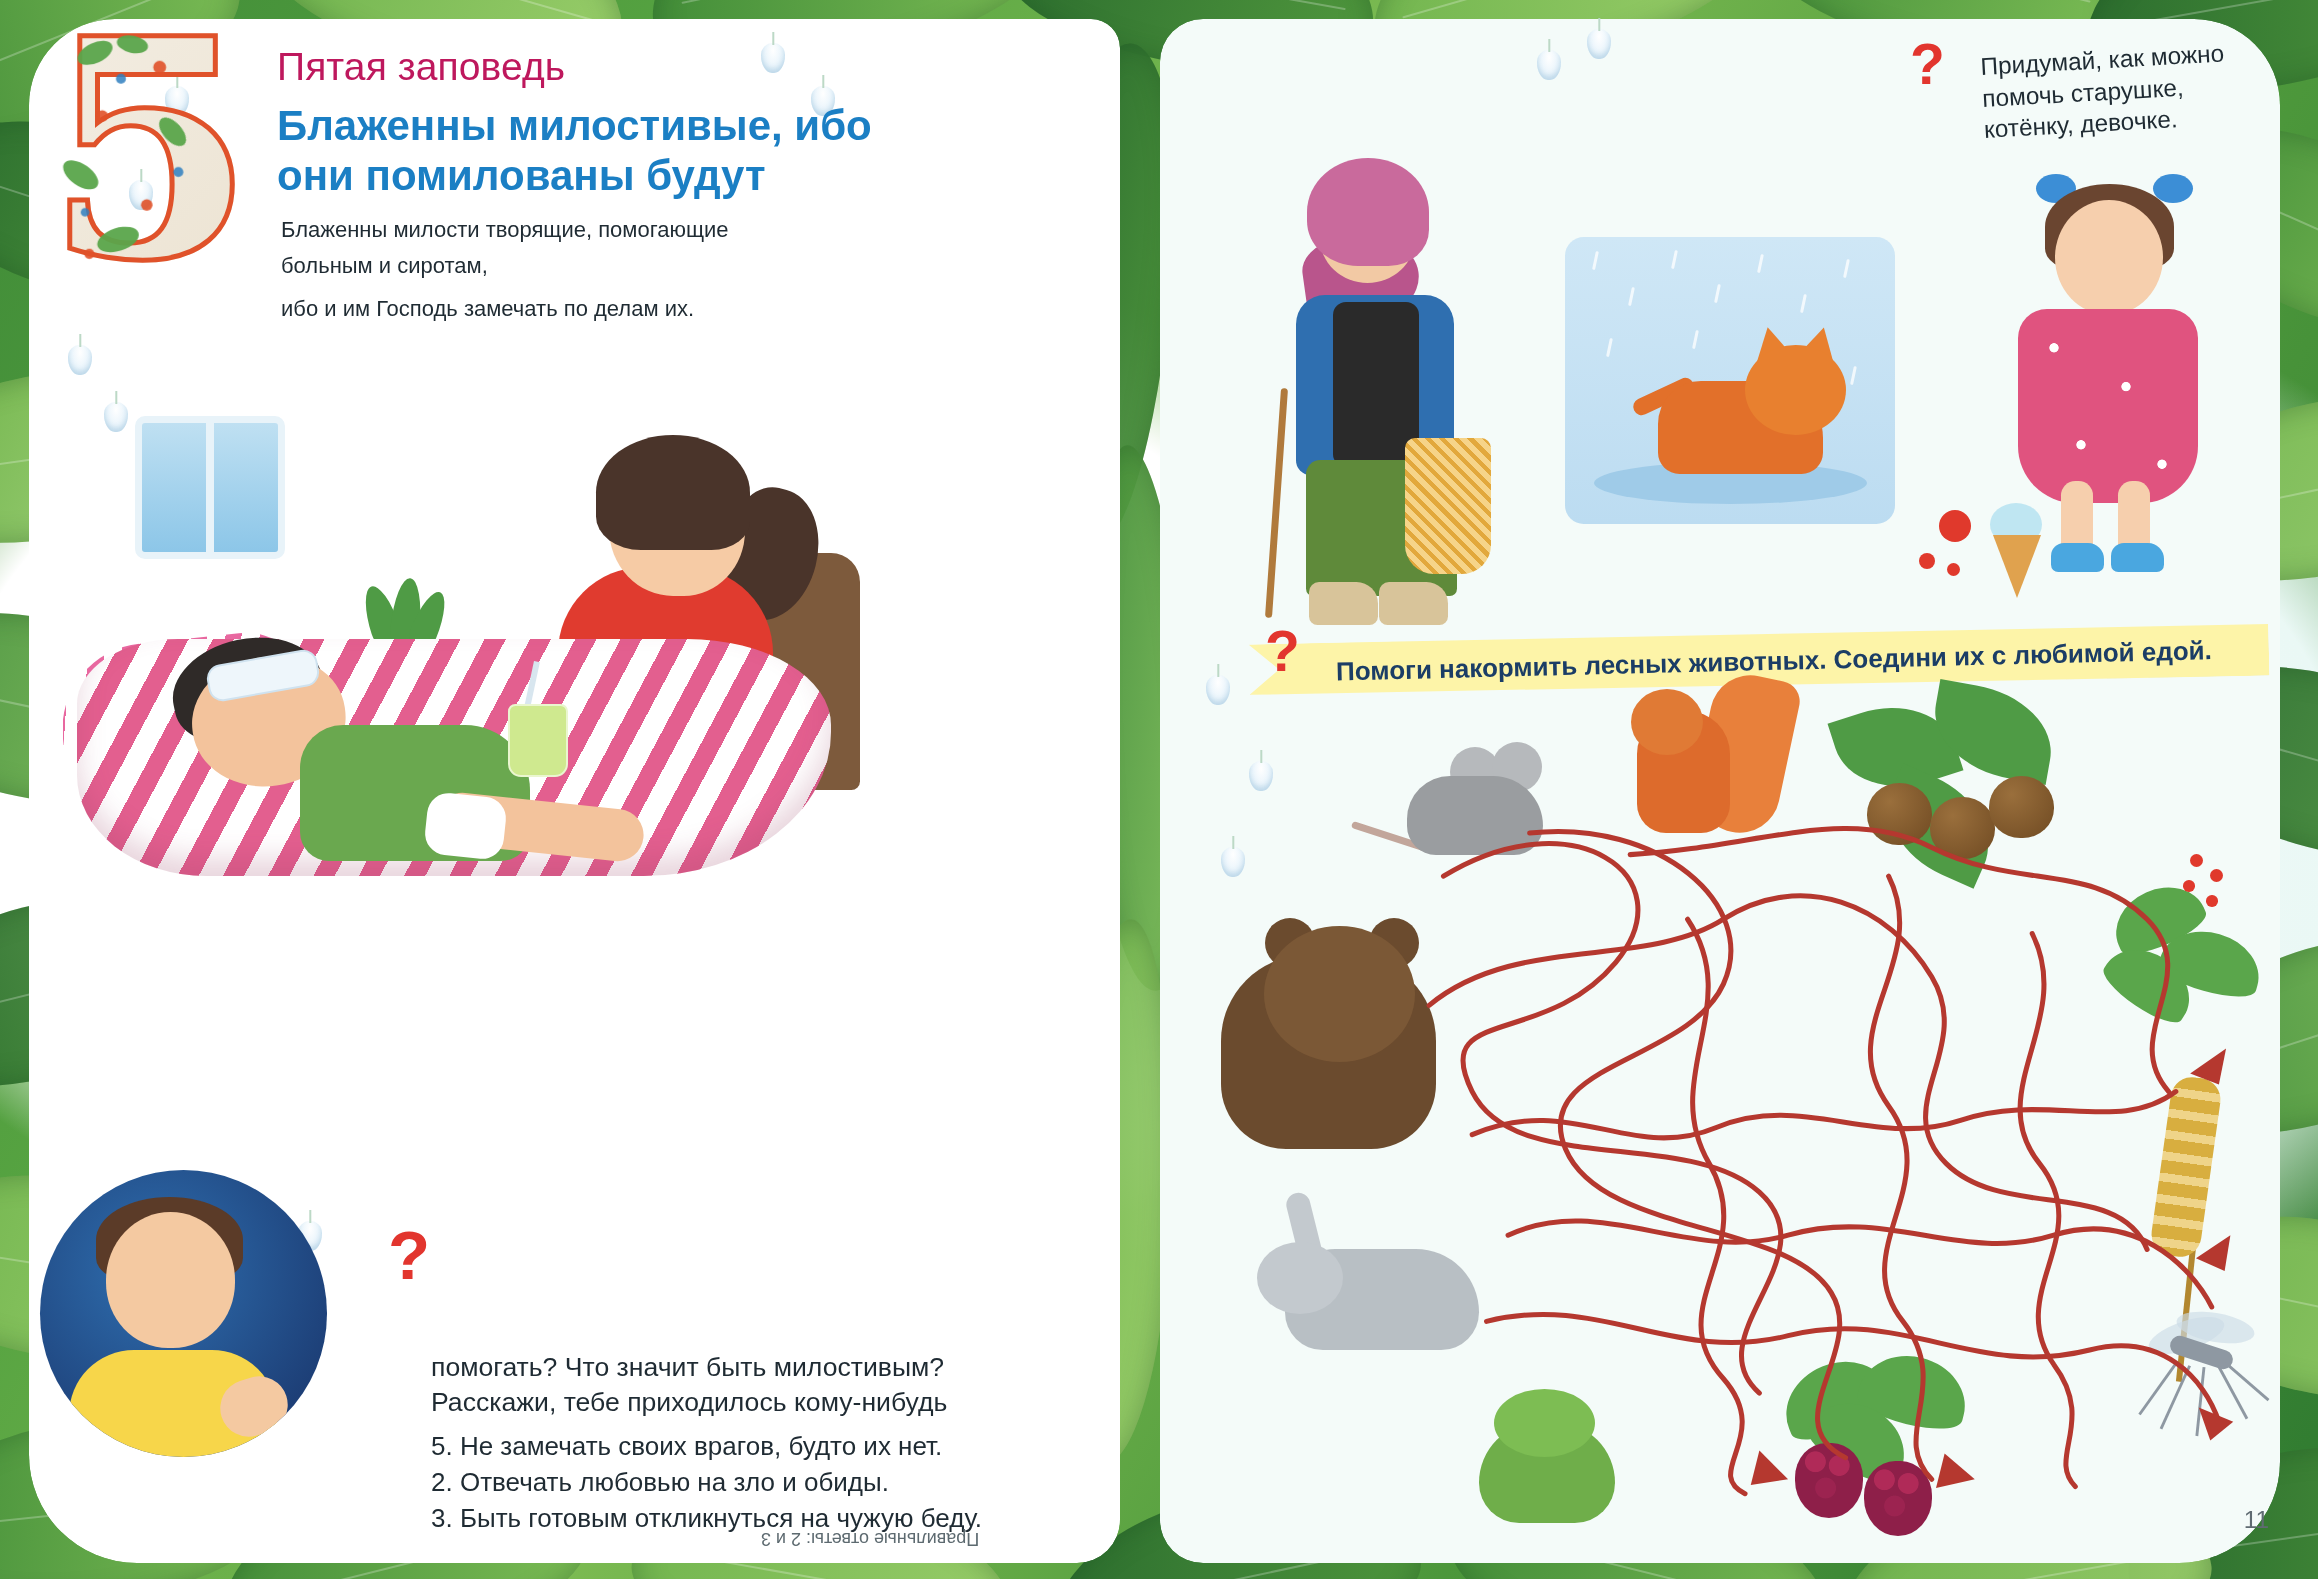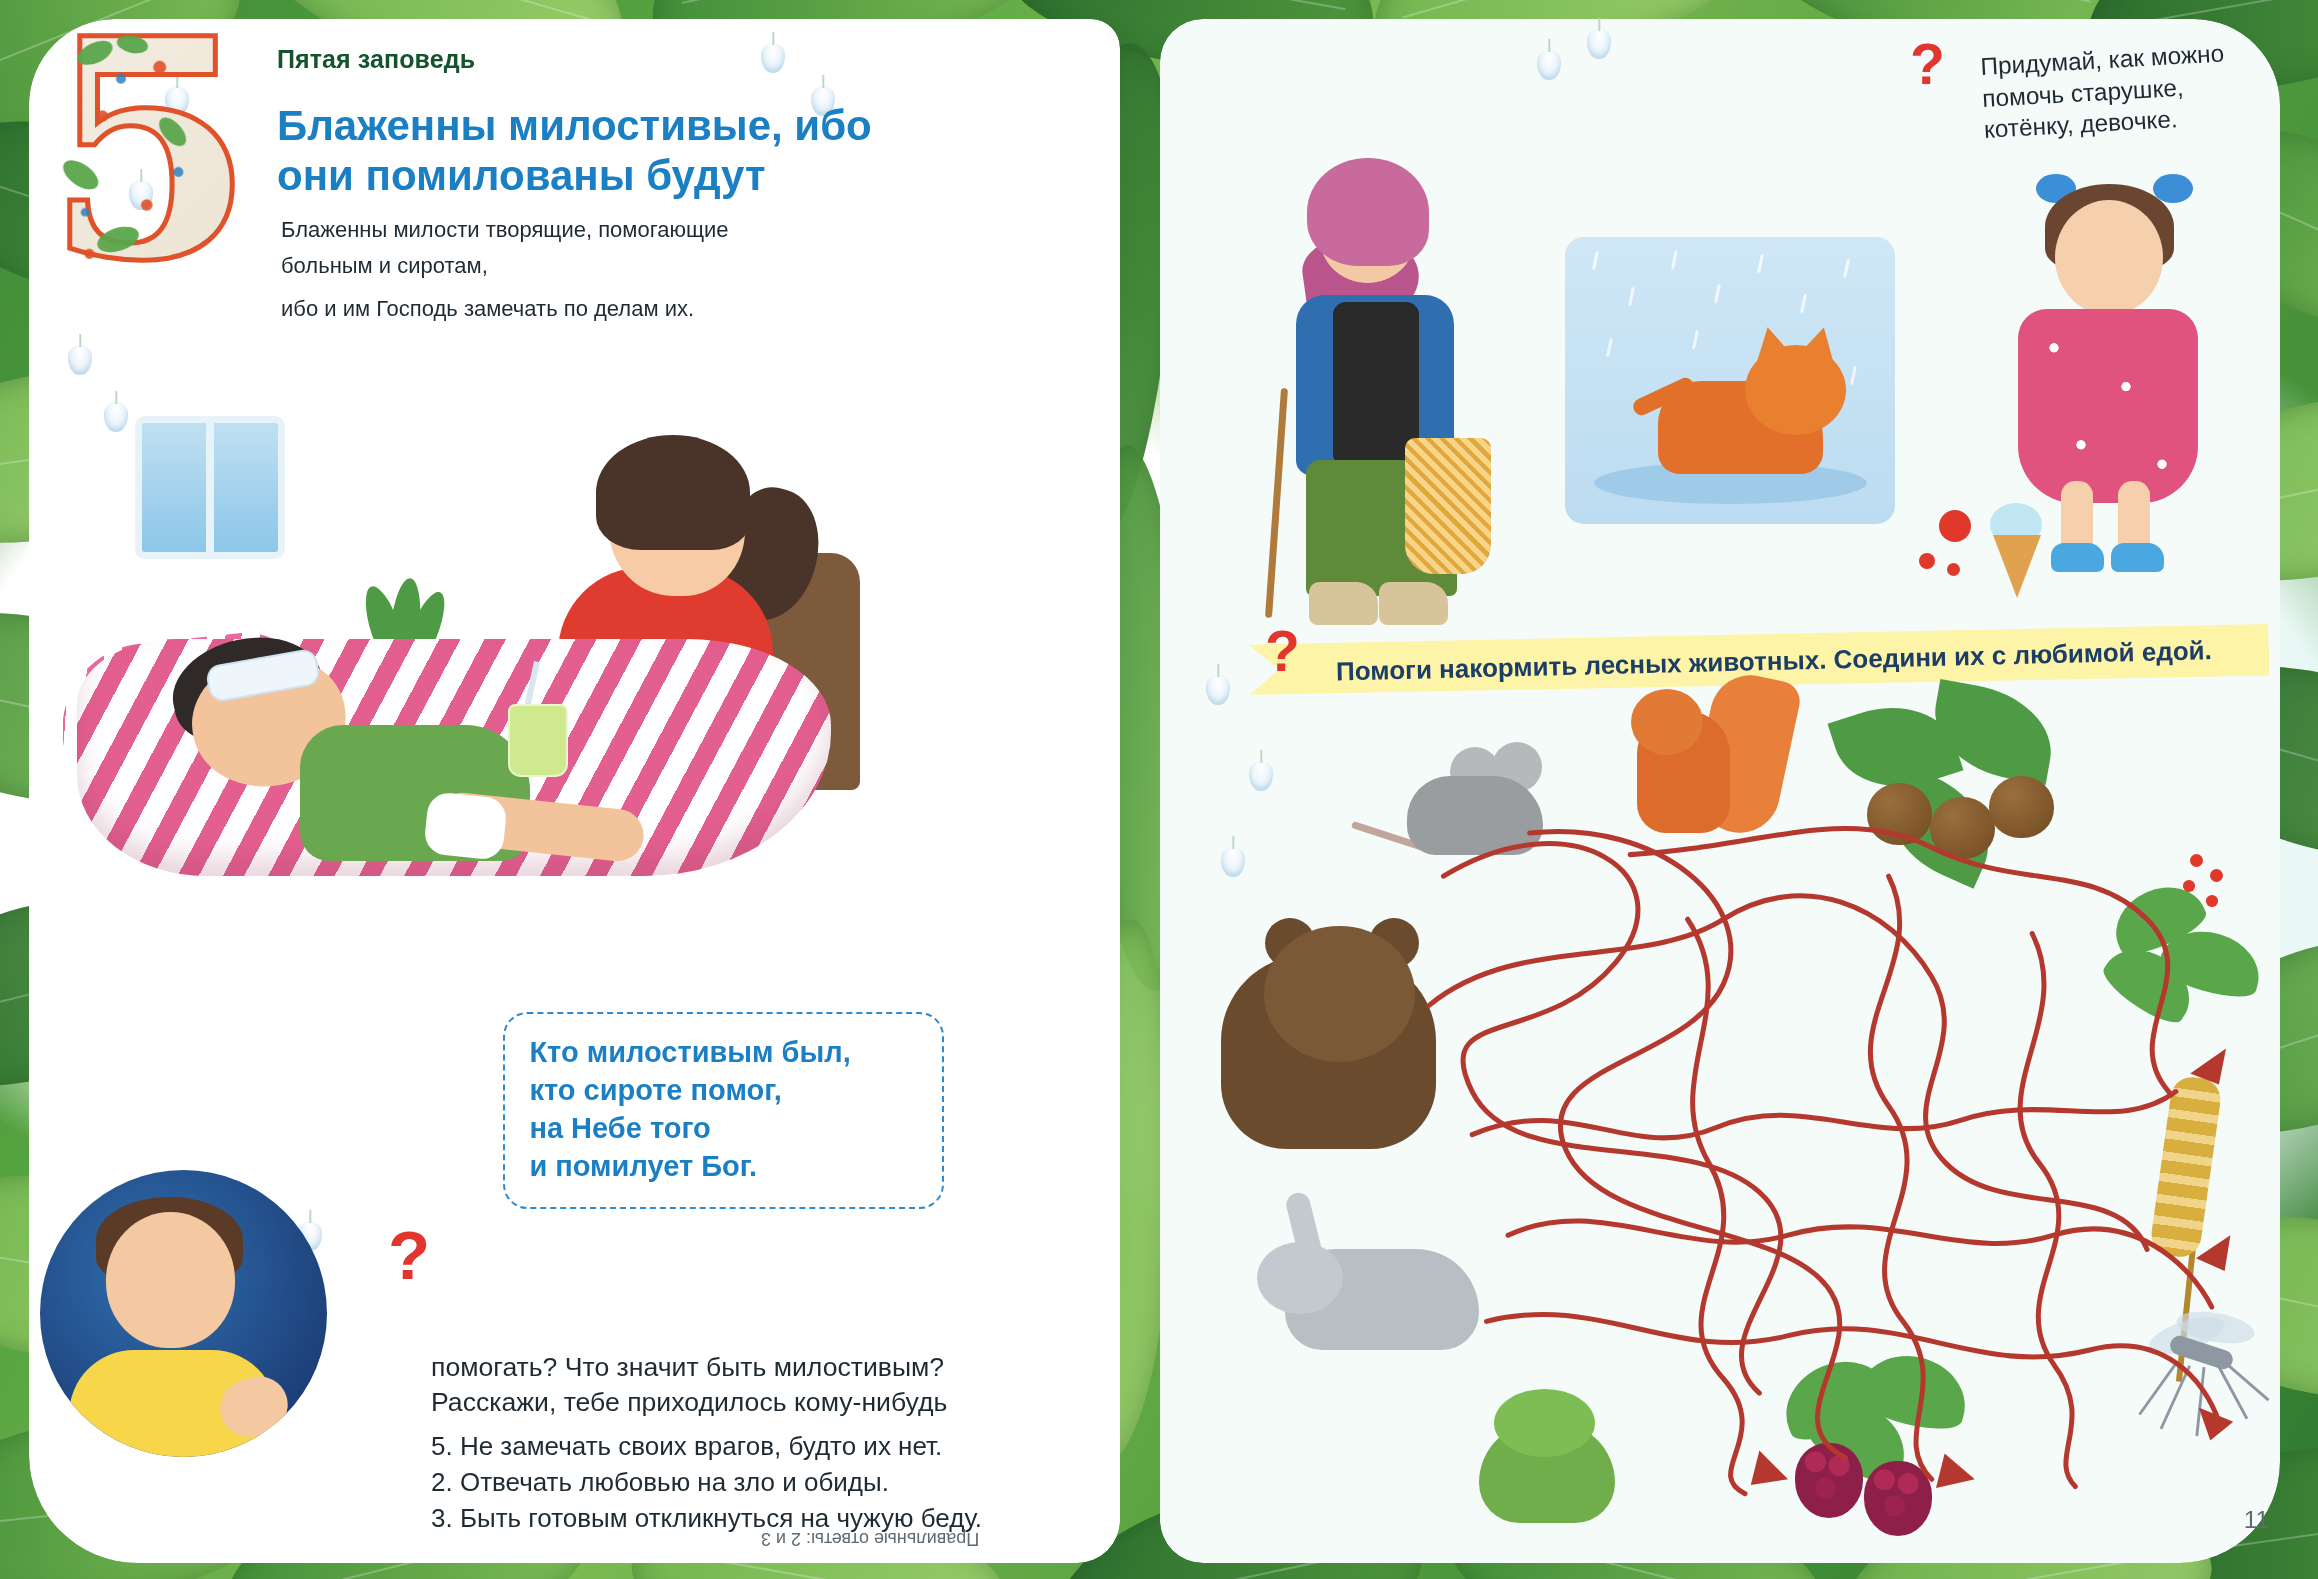--- a/index.html
+++ b/index.html
@@ -91,23 +91,23 @@
     position: absolute;
     left: 50%; top: -11.5px;
     width: 1.4px; height: 13px;
     background: #bcd9c6;
     transform: translateX(-50%);
   }
 
   
   .kicker {
     position: absolute;
-    color: #14532d;
-    font-weight: 700;
-    font-size: 25px;
+    color: #be185d;
+    font-weight: 400;
+    font-size: 39px;
     letter-spacing: 0.1px;
   }
   .headline {
     position: absolute;
     color: #1b7fc4;
     font-weight: 700;
     font-size: 42px;
     line-height: 1.18;
     width: 718px;
   }
@@ -895,26 +895,20 @@
     <div class="boy-hair"></div>
     <div class="boy-head"></div>
     <div class="boy-compress"></div>
     <div class="boy-body"></div>
     <div class="boy-arm"></div>
     <div class="boy-sleeve"></div>
     <div class="straw"></div>
     <div class="glass"></div>
   </div>
 
-  <div class="quote-box">
-    <div>Кто милостивым был,</div>
-    <div>кто сироте помог,</div>
-    <div>на Небе того</div>
-    <div>и помилует Бог.</div>
-  </div>
 
   <div class="ask-circle">
     <div class="ask-boy-hair"></div>
     <div class="ask-boy-head"></div>
     <div class="ask-boy-shirt"></div>
     <div class="ask-boy-hand"></div>
   </div>
 
   <div class="qmark" style="left:388px; top:1221px;">?</div>
 

